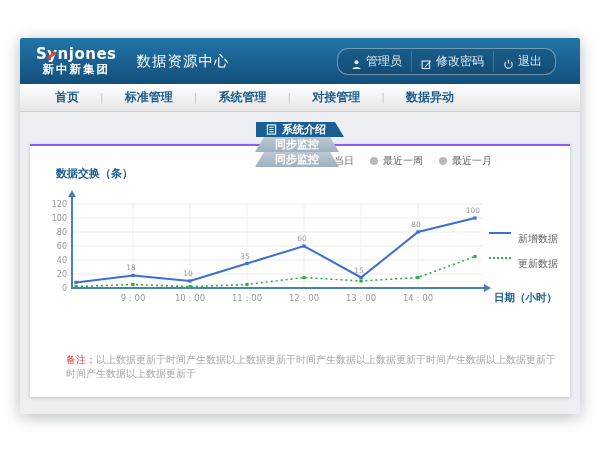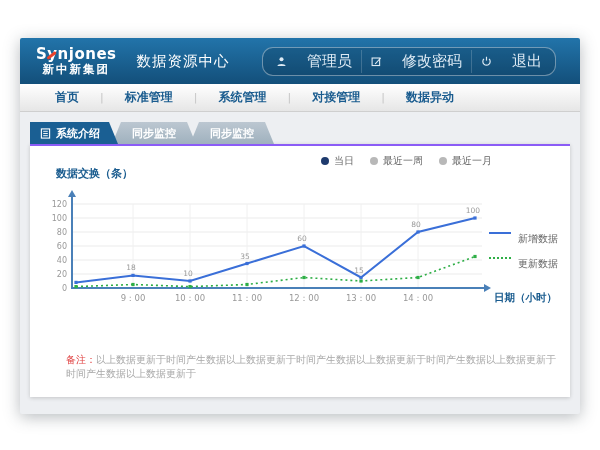--- a/index.html
+++ b/index.html
@@ -13,34 +13,34 @@
     border-radius:2px 2px 0 0; display:flex; align-items:center; }
   .logo { margin-left:16px; text-align:center; line-height:1.15; position:relative; }
   .logo-main { color:#fff; font-weight:bold; font-size:15px; letter-spacing:.5px; display:block; }
   .logo-swoosh { position:absolute; left:10px; top:8px; width:11px; height:2.6px;
     background:#e8402a; transform:rotate(-38deg); border-radius:2px; }
   .logo-sub { color:#fff; font-weight:bold; font-size:11.5px; letter-spacing:2px; display:block; }
   .header-title { color:#fff; font-size:14.5px; margin-left:20px; letter-spacing:1px; }
   .user-actions { margin-left:auto; margin-right:24px; display:flex; align-items:center;
     background:rgba(8,40,62,.22); border:1px solid rgba(255,255,255,.38); border-radius:11px;
     padding:2px 4px; }
-  .user-btn { display:flex; align-items:center; gap:20px; color:#ddeaf4; font-size:15px;
+  .user-btn { display:flex; align-items:flex-end; gap:4px; color:#ddeaf4; font-size:12px;
     padding:2px 9px; cursor:pointer; white-space:nowrap; }
   .user-btn + .user-btn { border-left:1px solid rgba(255,255,255,.18); }
   .hicon { width:11px; height:11px; display:inline-block; }
 
   
   .navbar { height:28px; background:linear-gradient(#ffffff,#e6e6e6);
     border-bottom:1px solid #cfcfcf; display:flex; align-items:center; padding-left:14px;text-align:center; }
   .nav-item { font-size:12px; font-weight:bold; color:#1a5c8f; padding:0 21px; cursor:pointer; }
   .nav-sep { color:#c6c6c6; font-size:11px; }
 
   
   .content { padding:10px 10px 0 10px; }
-  .tabs { display:flex; height:22px; align-items:center; }
+  .tabs { display:flex; height:22px; align-items:center;flex-direction:column; }
   .tab { height:22px; font-size:11px; color:#fff; font-weight:bold; display:flex;
     align-items:center; gap:5px; cursor:pointer; }
   .tab.active { background:#1a5f93; padding:0 18px 0 10px;
     clip-path:polygon(0 0, calc(100% - 9px) 0, 100% 100%, 0 100%); z-index:2; }
   .tab.inactive { background:linear-gradient(#bcc7d1,#9fb1be); padding:0 20px;
     clip-path:polygon(9px 0, calc(100% - 9px) 0, 100% 100%, 0 100%); margin-left:-6px; z-index:1; }
   .ticon { width:11px; height:11px; }
 
   .panel { position:relative; background:#ffffff; border-top:2px solid #8b5cf6;
     height:253px; box-shadow:0 1px 4px rgba(0,0,0,.18); }

